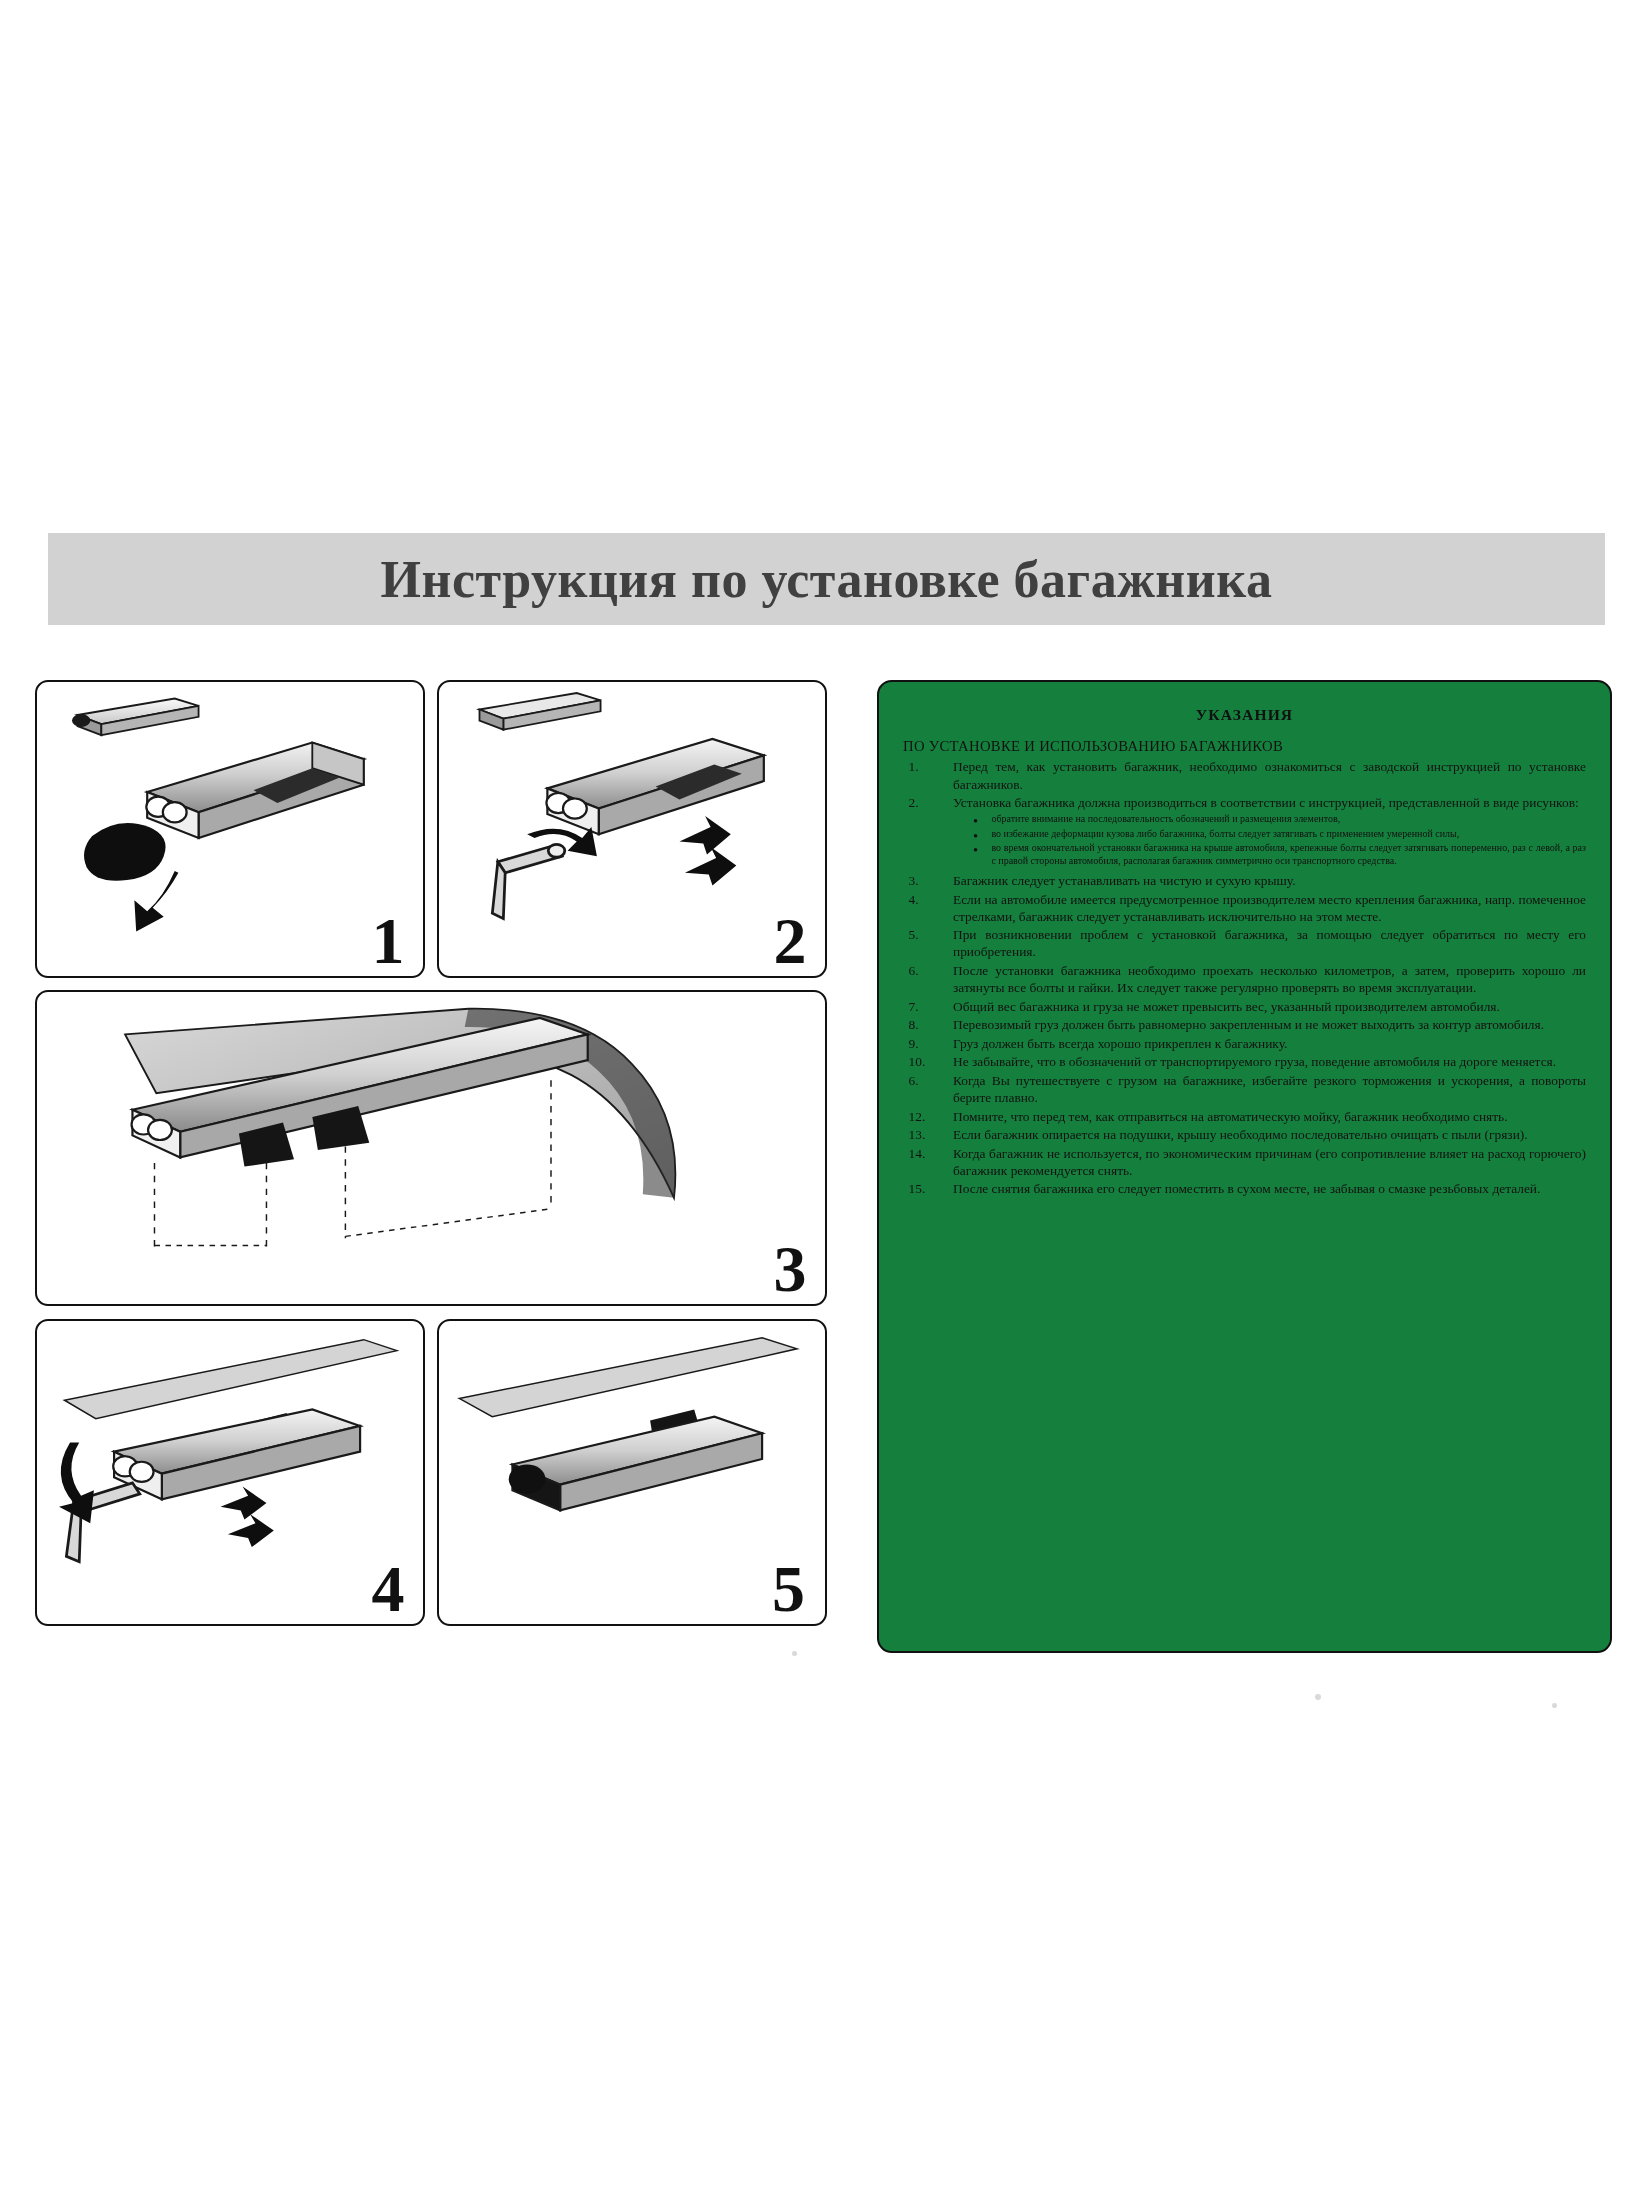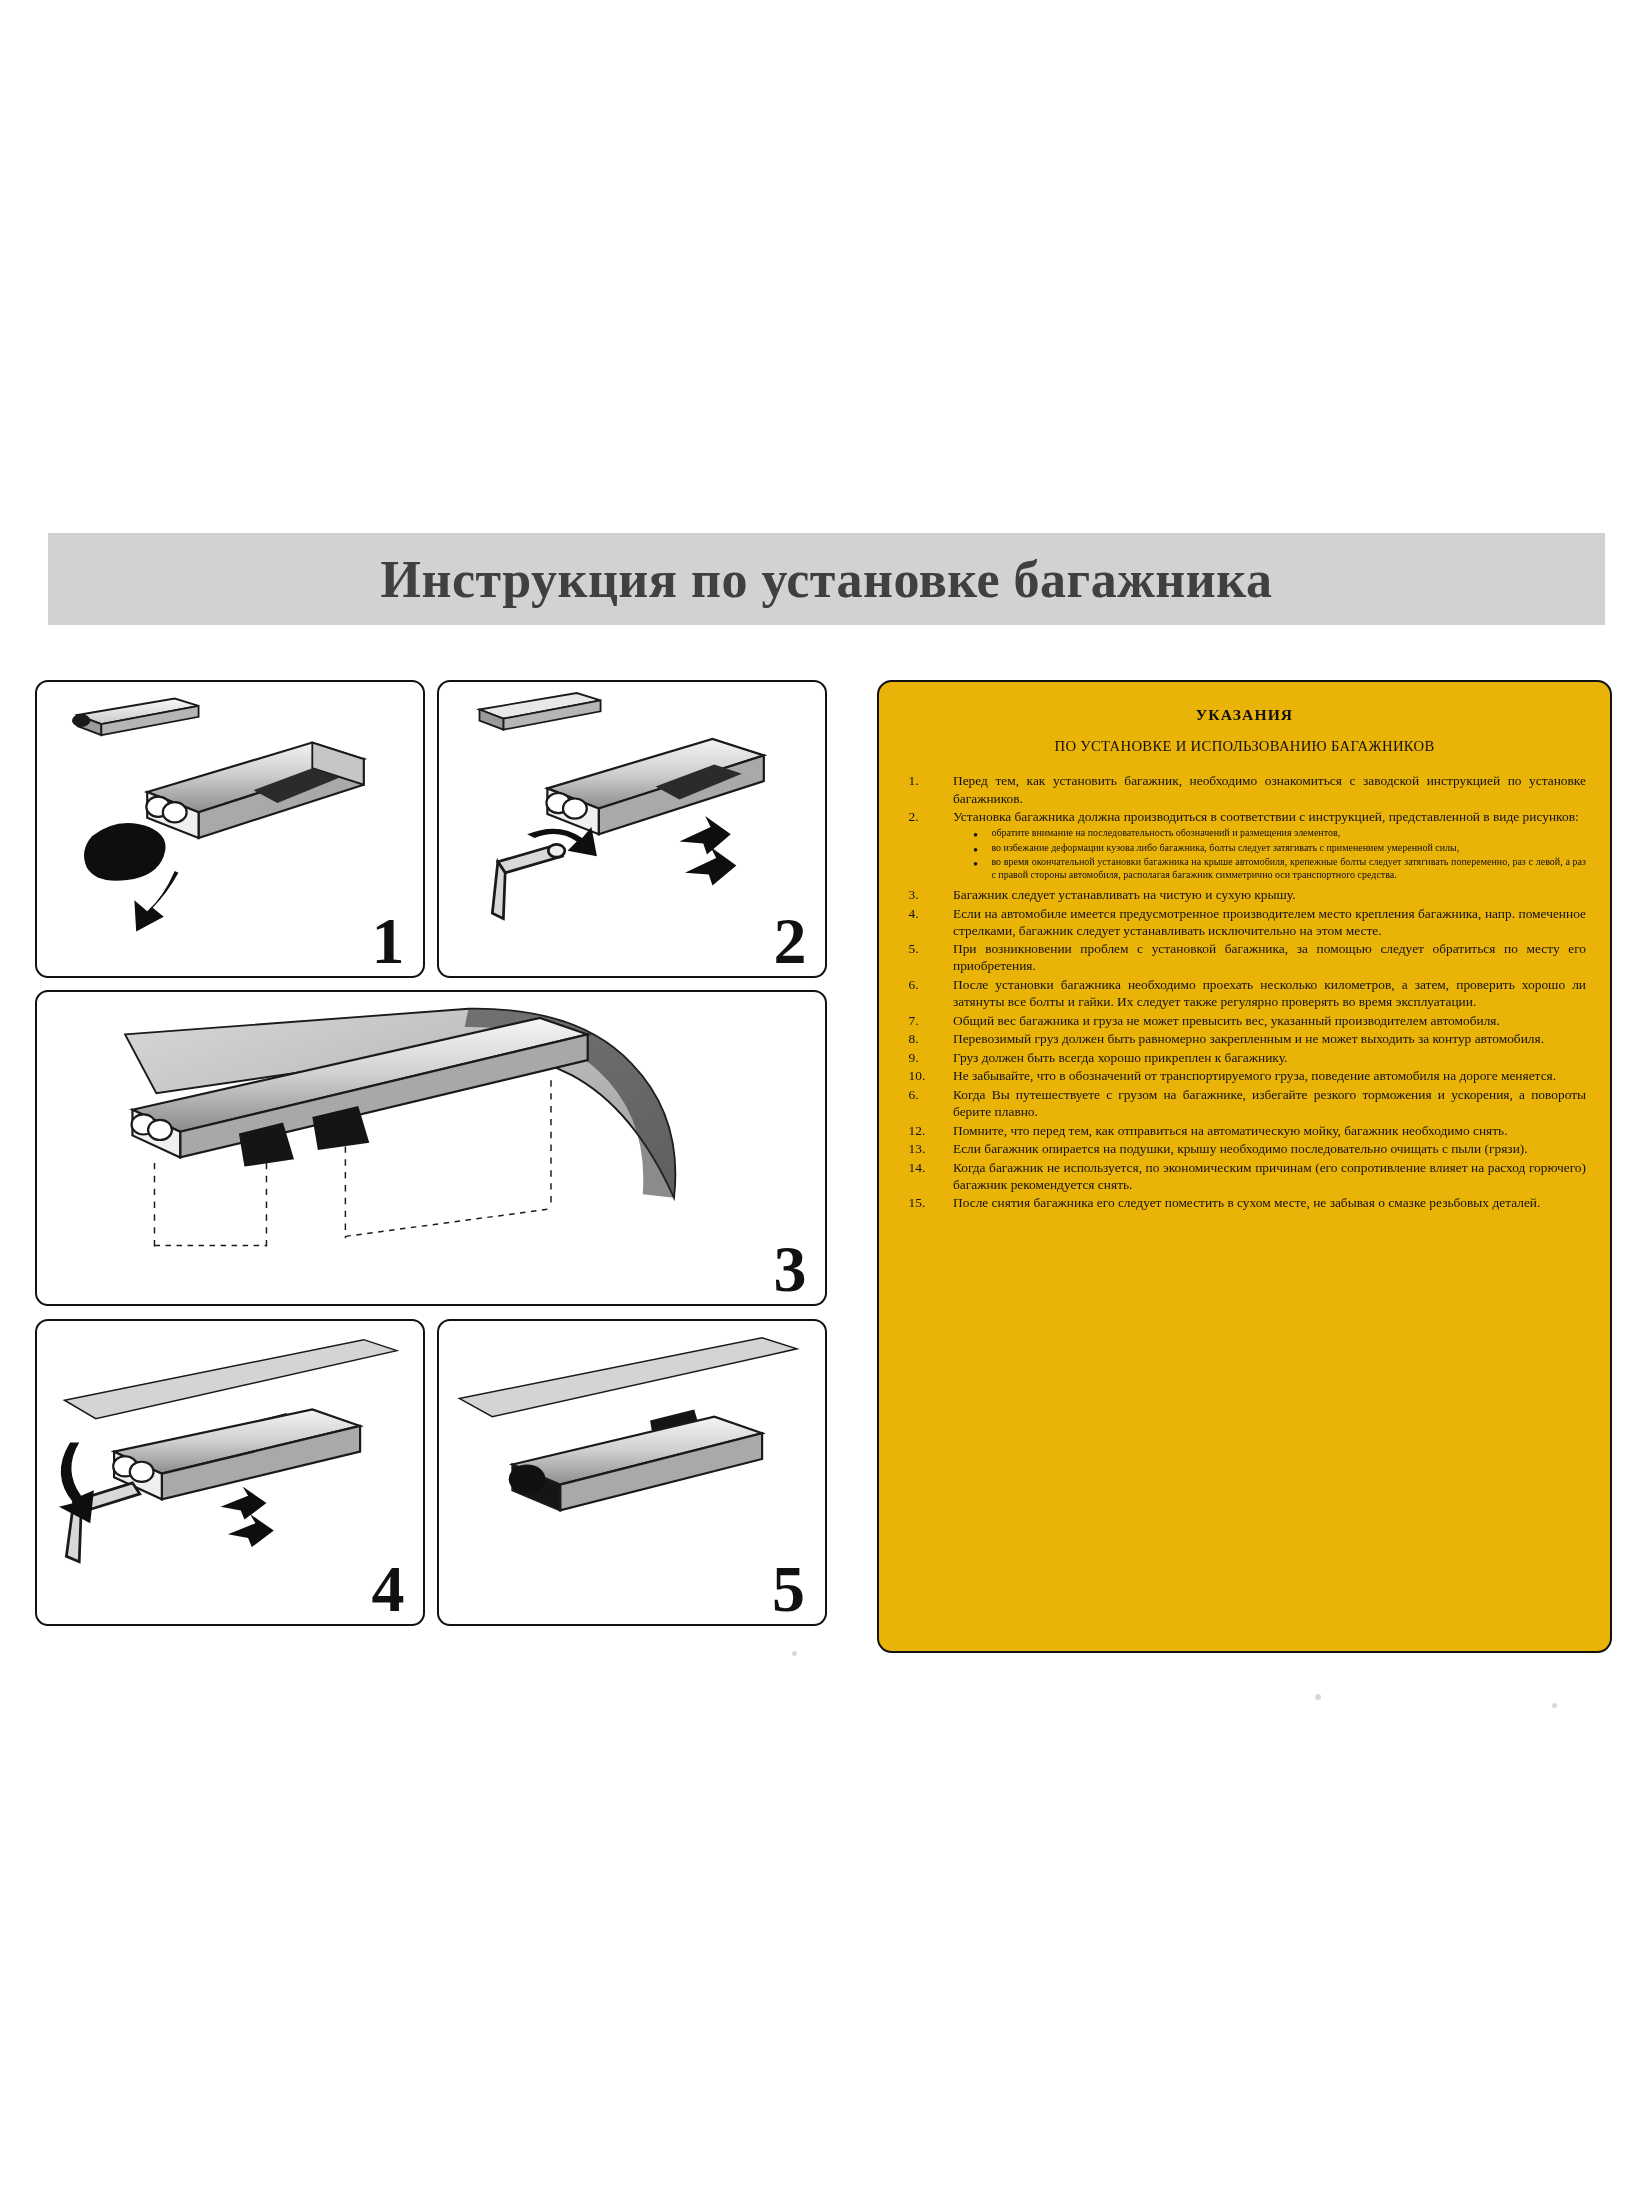--- a/index.html
+++ b/index.html
@@ -82,41 +82,40 @@
 
   
   .instructions {
     position: absolute;
     left: 877px;
     top: 680px;
     width: 735px;
     height: 973px;
     border: 2.8px solid #111111;
     border-radius: 14.7px;
-    background: #eab308;
+    background: #15803d;
     box-sizing: border-box;
     padding: 20px 24px 9.2px 24px;
   }
 
   .ins-title {
     text-align: center;
     font-family: "Liberation Serif", serif;
     font-weight: bold;
     font-size: 15.6px;
     letter-spacing: 1.1px;
     color: #111111;
     margin: 3.7px 0 14.7px 0;
   }
   .ins-sub {
-    text-align: center;
     font-family: "Liberation Serif", serif;
     font-size: 14.7px;
     letter-spacing: 0.3px;
     color: #111111;
-    margin: 0 0 17px 0;
+    margin: 0 0 3px 0;
   }
 
   ol.ins-list {
     list-style: none;
     margin: 0;
     padding: 0;
   }
   ol.ins-list > li {
     display: flex;
     align-items: flex-start;

